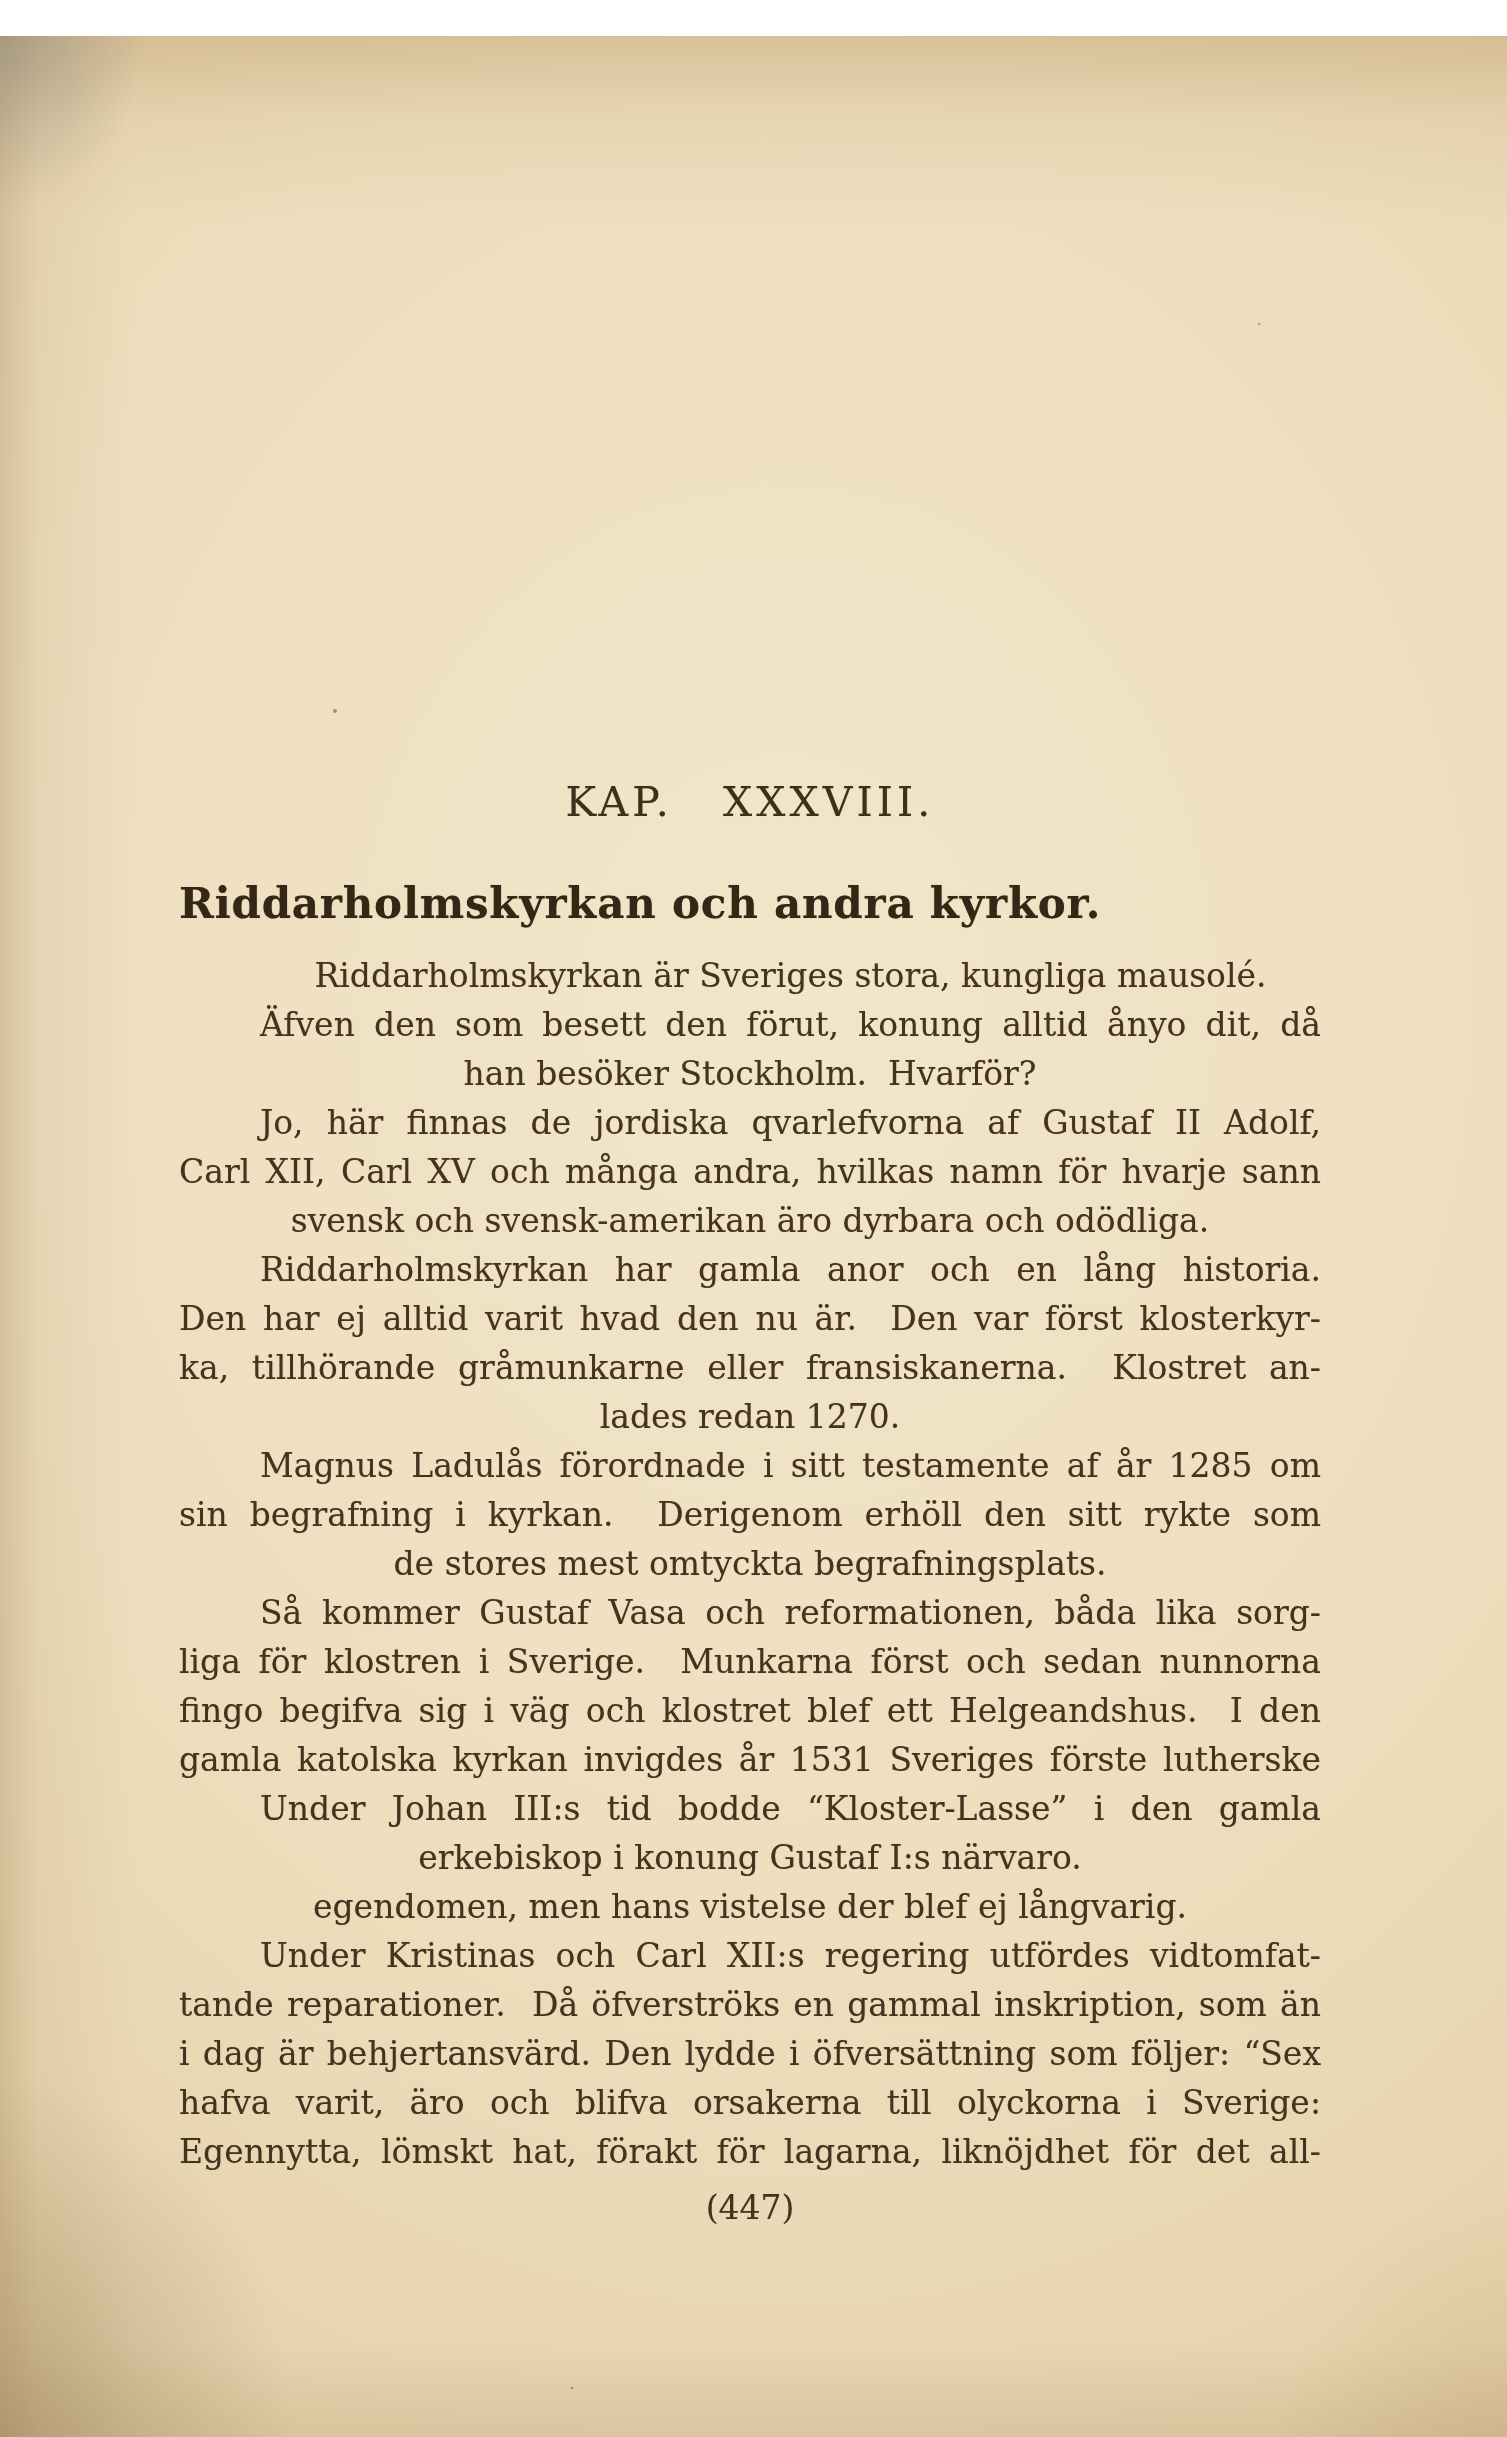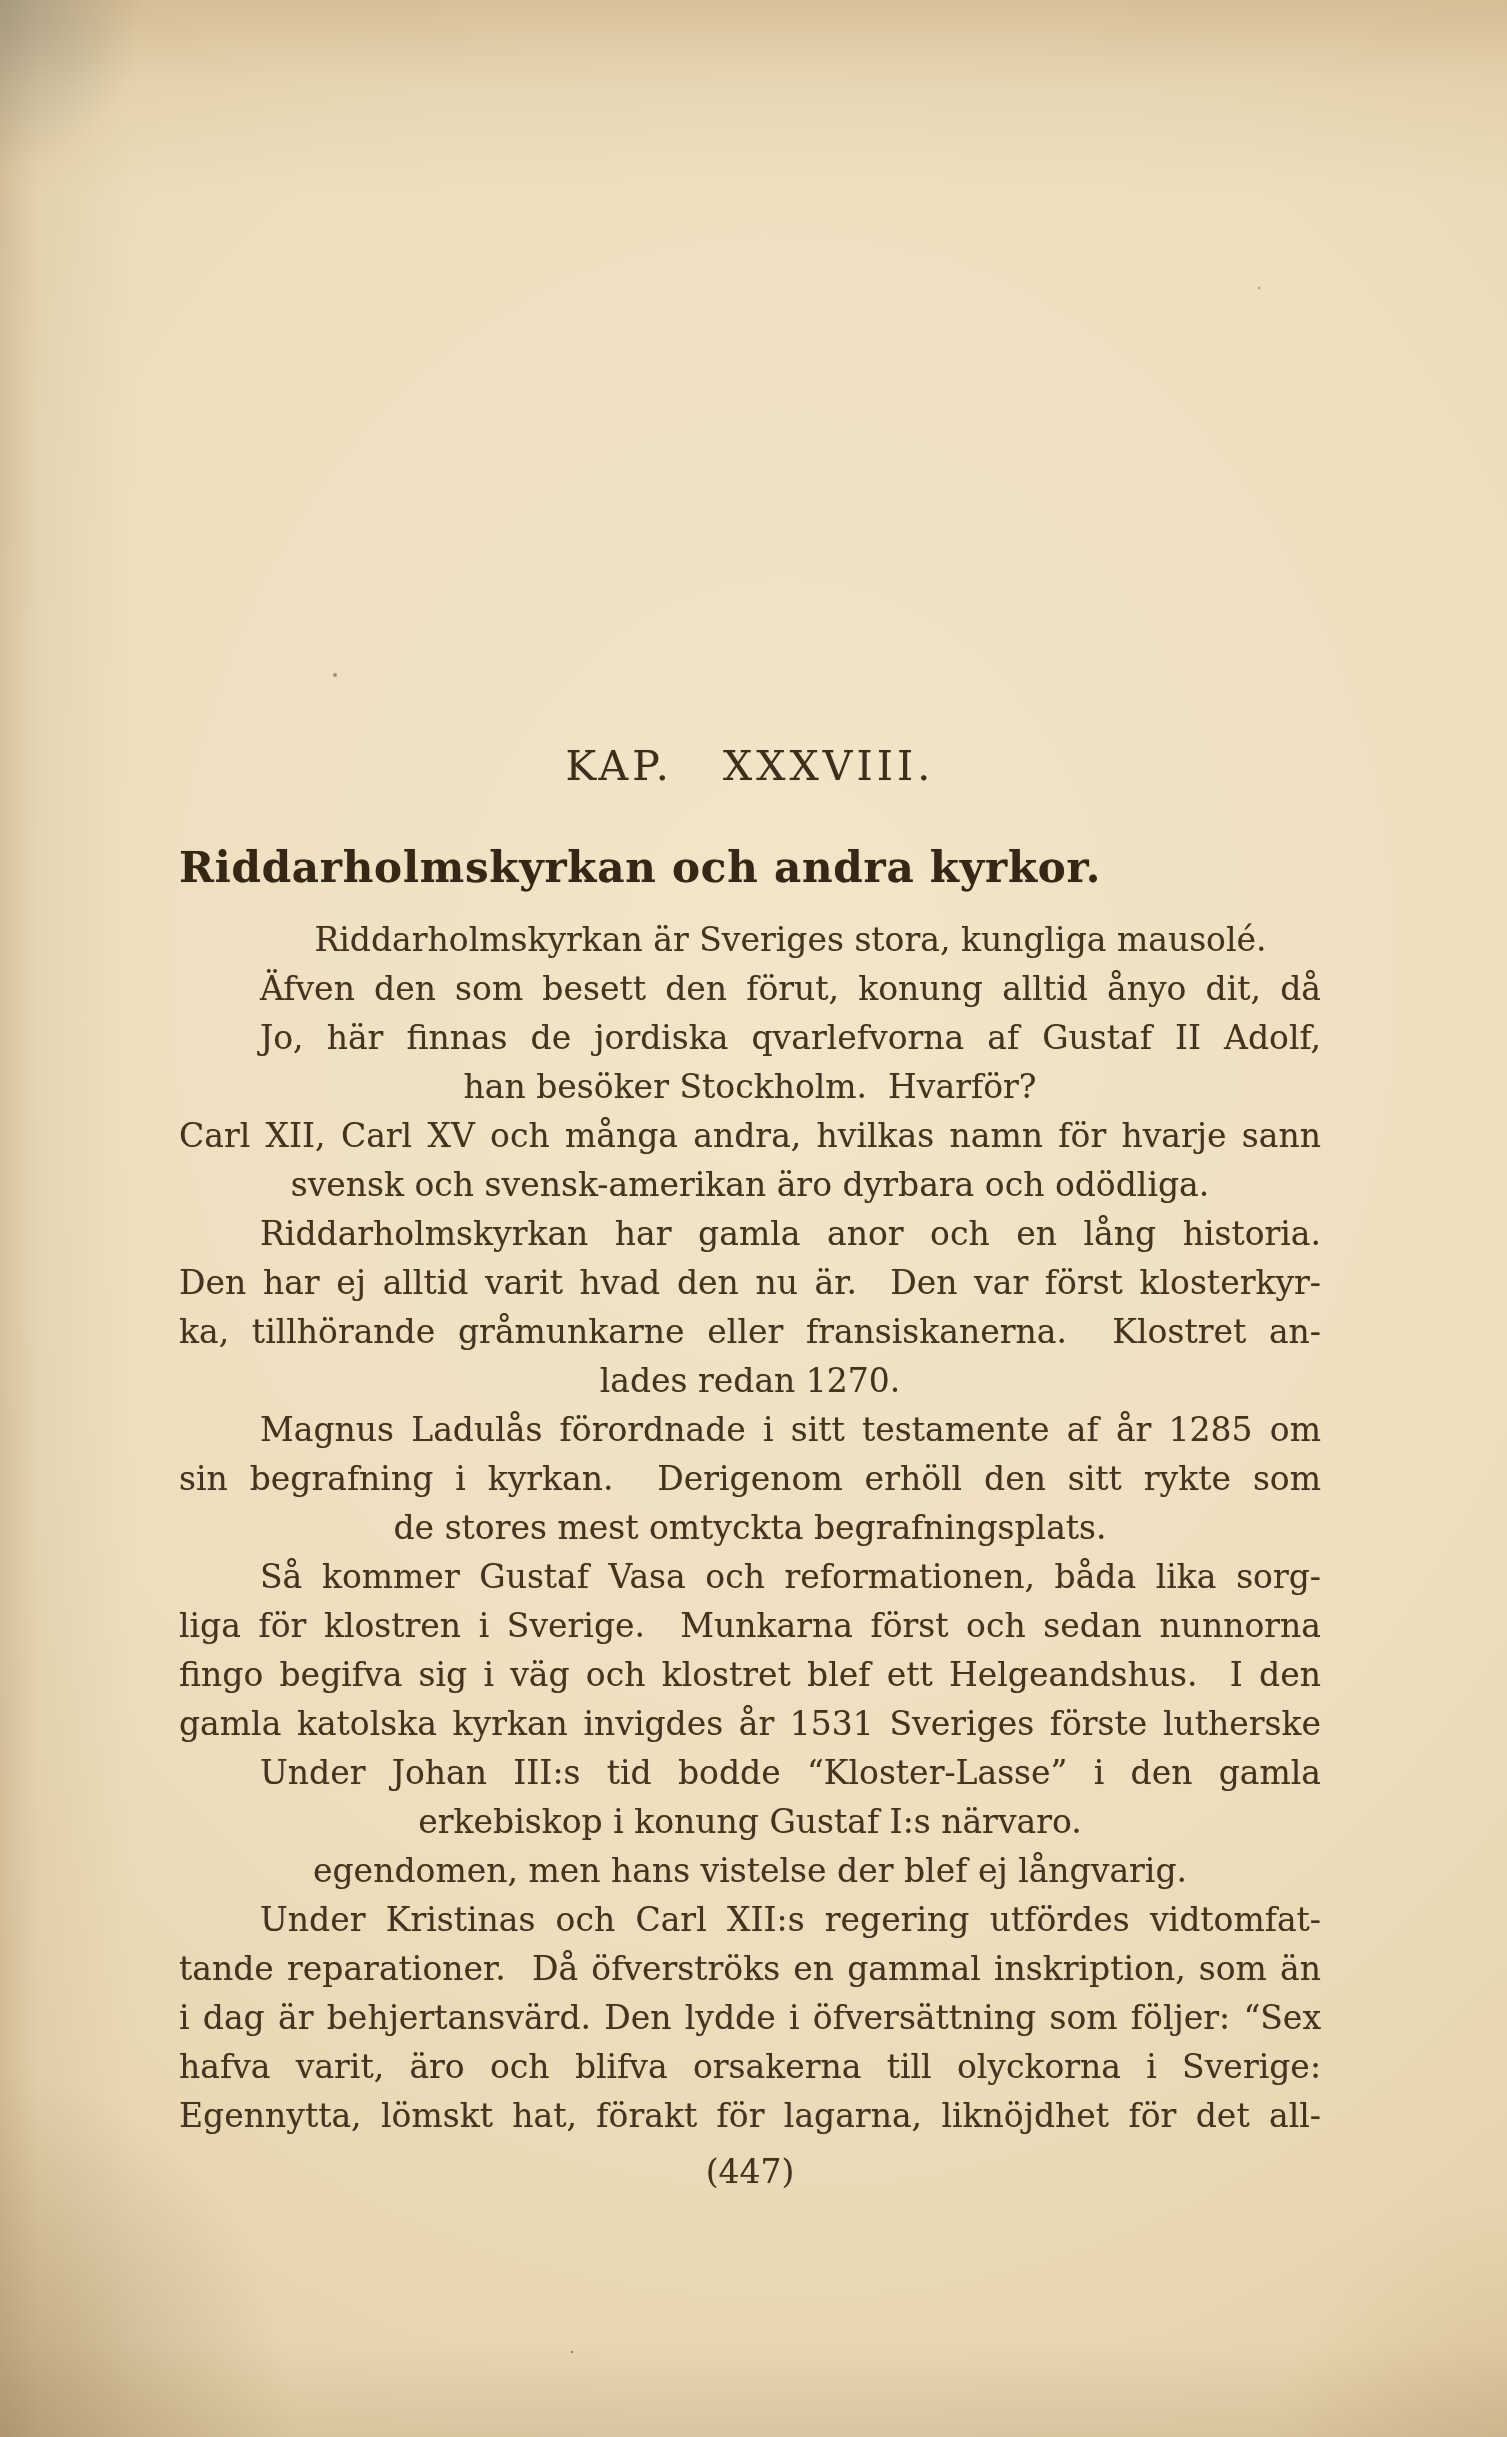--- a/index.html
+++ b/index.html
@@ -12,20 +12,21 @@
   .page{
     position:absolute;inset:0;
     background:
       radial-gradient(211px 244px at 0% 0%, rgba(118,124,120,0.42), rgba(118,124,120,0) 70%),
       linear-gradient(180deg, rgba(186,152,104,0.42) 0%, rgba(186,152,104,0.12) 3.5%, rgba(186,152,104,0) 8%),
       linear-gradient(90deg, rgba(160,128,86,0.30) 0%, rgba(160,128,86,0.10) 2.5%, rgba(160,128,86,0) 9%),
       radial-gradient(423px 520px at 0% 100%, rgba(132,108,74,0.40), rgba(132,108,74,0) 70%),
       radial-gradient(342px 423px at 100% 102%, rgba(170,134,90,0.25), rgba(170,134,90,0) 70%),
       linear-gradient(0deg, rgba(150,122,84,0.18) 0%, rgba(150,122,84,0) 4%),
       radial-gradient(120% 90% at 52% 40%, #f2e6ca 0%, #eddebd 45%, #e5d1a9 78%, #d9c197 100%);
+    margin-top: 36px;
   }
   
   .specks{position:absolute;inset:0;pointer-events:none;}
   .specks::after{
     content:"";position:absolute;width:4.1px;height:4.1px;border-radius:50%;
     background:rgba(96,80,52,0.55);
     left:333px;top:673px;
     box-shadow:
       924px -387px 0 -0.8px rgba(110,92,60,0.45),
       -175px 354px 0 -1.6px rgba(120,100,66,0.40),
@@ -78,22 +79,22 @@
 <body>
 
 <div class="page">
   <div class="specks"></div>
   <div class="content">
     <div class="kicker">KAP. XXXVIII.</div>
     <div class="title">Riddarholmskyrkan och andra kyrkor.</div>
     <div class="body-text">
         <div class="line indent">Riddarholmskyrkan är Sveriges stora, kungliga mausolé.</div>
         <div class="line indent justify">Äfven den som besett den förut, konung alltid ånyo dit, då</div>
+        <div class="line">han besöker Stockholm.&nbsp; Hvarför?</div>
         <div class="line indent justify">Jo, här finnas de jordiska qvarlefvorna af Gustaf II Adolf,</div>
-        <div class="line">han besöker Stockholm.&nbsp; Hvarför?</div>
         <div class="line justify">Carl XII, Carl XV och många andra, hvilkas namn för hvarje sann</div>
         <div class="line">svensk och svensk-amerikan äro dyrbara och odödliga.</div>
         <div class="line indent justify">Riddarholmskyrkan har gamla anor och en lång historia.</div>
         <div class="line justify">Den har ej alltid varit hvad den nu är.&nbsp; Den var först klosterkyr-</div>
         <div class="line justify">ka, tillhörande gråmunkarne eller fransiskanerna.&nbsp; Klostret an-</div>
         <div class="line">lades redan 1270.</div>
         <div class="line indent justify">Magnus Ladulås förordnade i sitt testamente af år 1285 om</div>
         <div class="line justify">sin begrafning i kyrkan.&nbsp; Derigenom erhöll den sitt rykte som</div>
         <div class="line">de stores mest omtyckta begrafningsplats.</div>
         <div class="line indent justify">Så kommer Gustaf Vasa och reformationen, båda lika sorg-</div>

